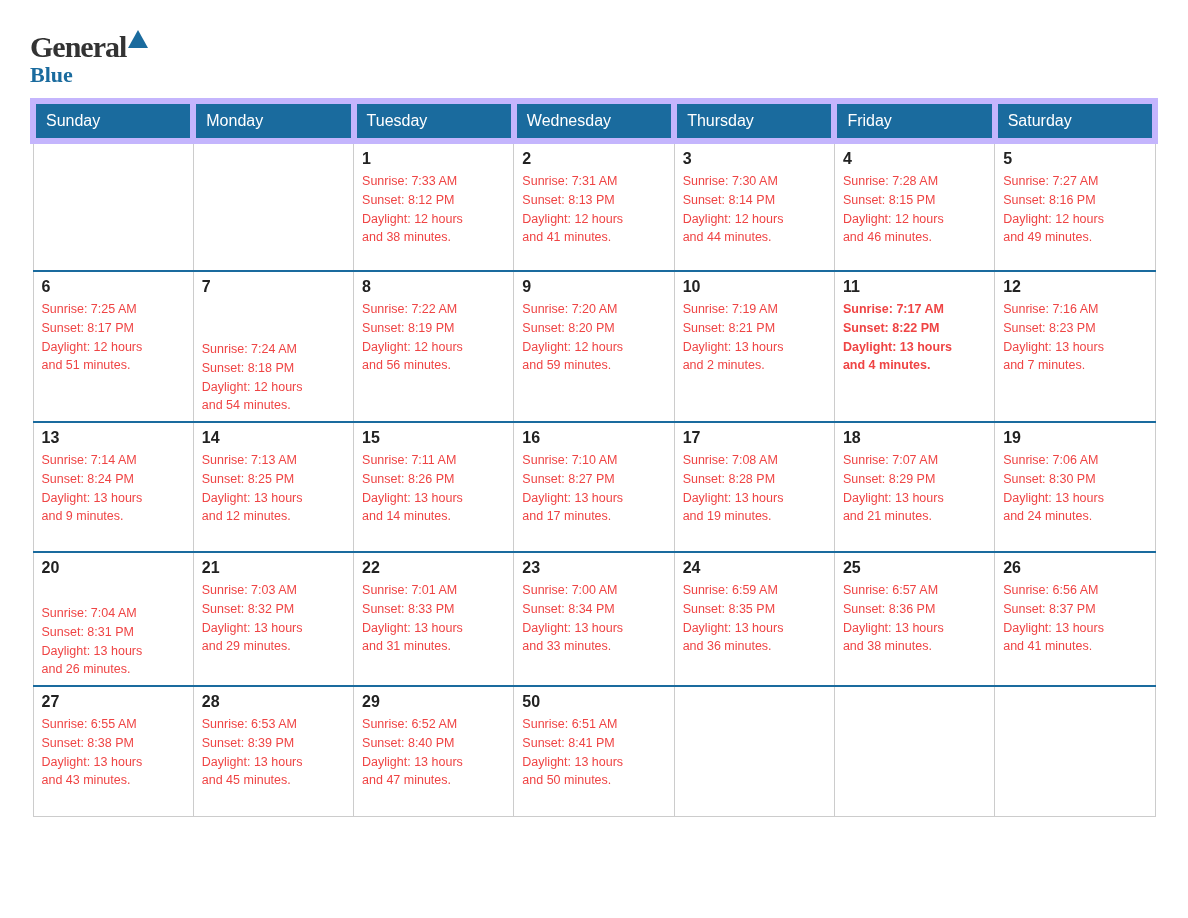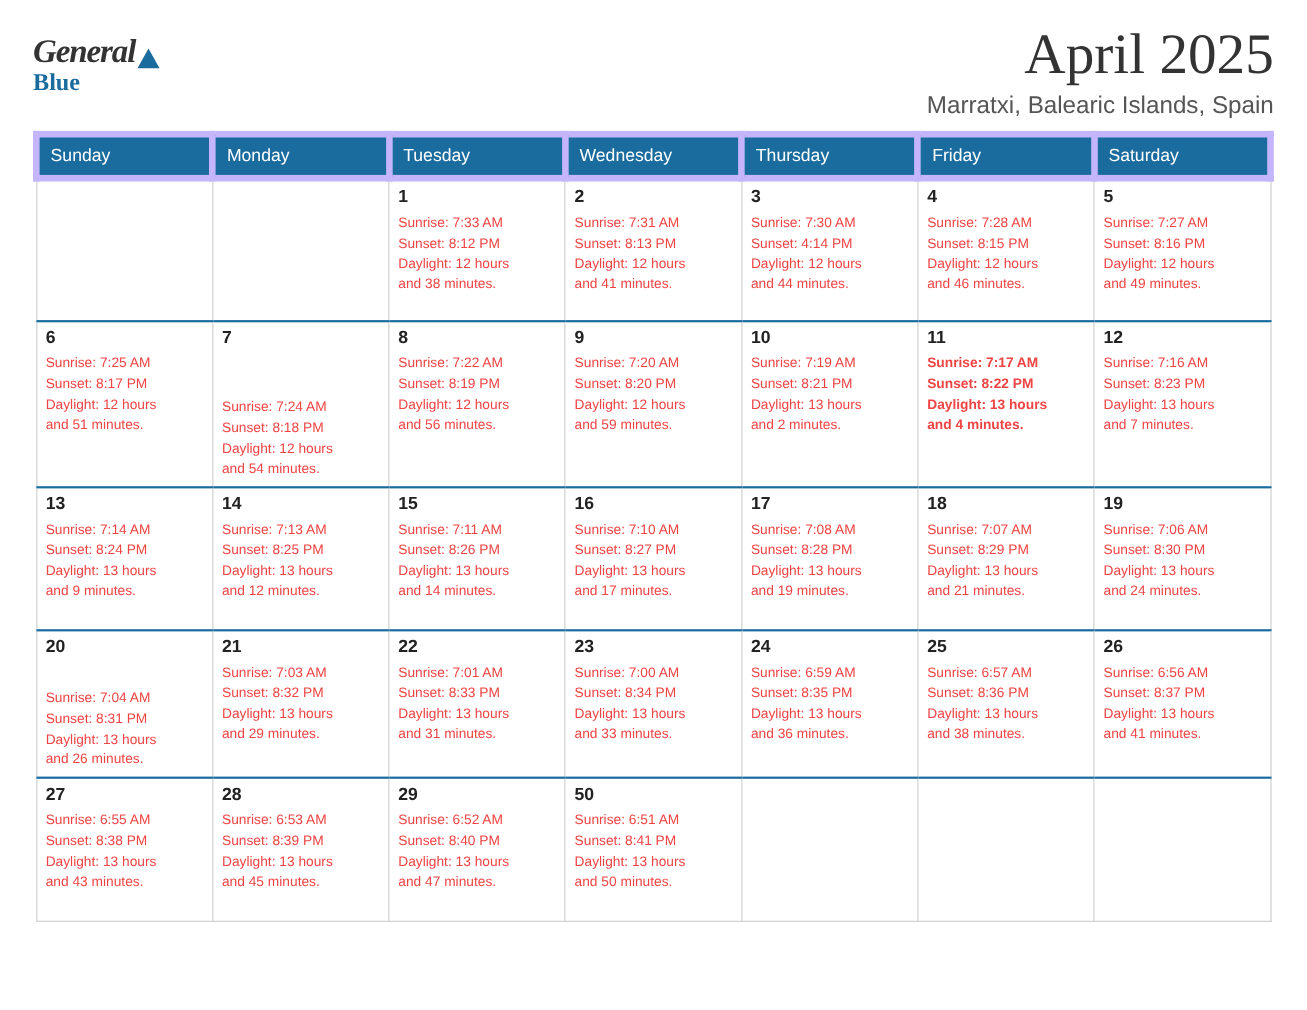--- a/index.html
+++ b/index.html
@@ -17,22 +17,21 @@
       margin-bottom: 10px;
     }
     .logo {
       display: flex;
       flex-direction: column;
       align-items: flex-start;
       margin-top: 10px;
     }
     .logo-text {
       display: flex;
-      align-items: flex-end;
-      font-style: italic;
+      align-items: flex-start;
     }
     .title-section {
       text-align: right;
     }
     .main-title {
       font-size: 52px;
       font-weight: normal;
       color: #333;
       font-family: Georgia, serif;
     }
@@ -113,24 +112,20 @@
 <div class="header">
   <div class="logo">
     <div class="logo-text">
       <span class="logo-g-text">General</span>
       <div class="logo-tri-container">
         <div class="tri-blue"></div>
       </div>
     </div>
     <span class="logo-bottom-text">Blue</span>
   </div>
-  <div class="title-section">
-    <div class="main-title">April 2025</div>
-    <div class="subtitle">Marratxi, Balearic Islands, Spain</div>
-  </div>
 </div>
 
 <table class="calendar">
   <thead>
     <tr>
     <th>Sunday</th>
         <th>Monday</th>
         <th>Tuesday</th>
         <th>Wednesday</th>
         <th>Thursday</th>
@@ -152,21 +147,21 @@
         <td>
           <div class="day-number">2</div>
           <div class="day-info" style="white-space: pre-line;">Sunrise: 7:31 AM
 Sunset: 8:13 PM
 Daylight: 12 hours
 and 41 minutes.</div>
         </td>
         <td>
           <div class="day-number">3</div>
           <div class="day-info" style="white-space: pre-line;">Sunrise: 7:30 AM
-Sunset: 4:14 PM
+Sunset: 8:14 PM
 Daylight: 12 hours
 and 44 minutes.</div>
         </td>
         <td>
           <div class="day-number">4</div>
           <div class="day-info" style="white-space: pre-line;">Sunrise: 7:28 AM
 Sunset: 8:15 PM
 Daylight: 12 hours
 and 46 minutes.</div>
         </td>

